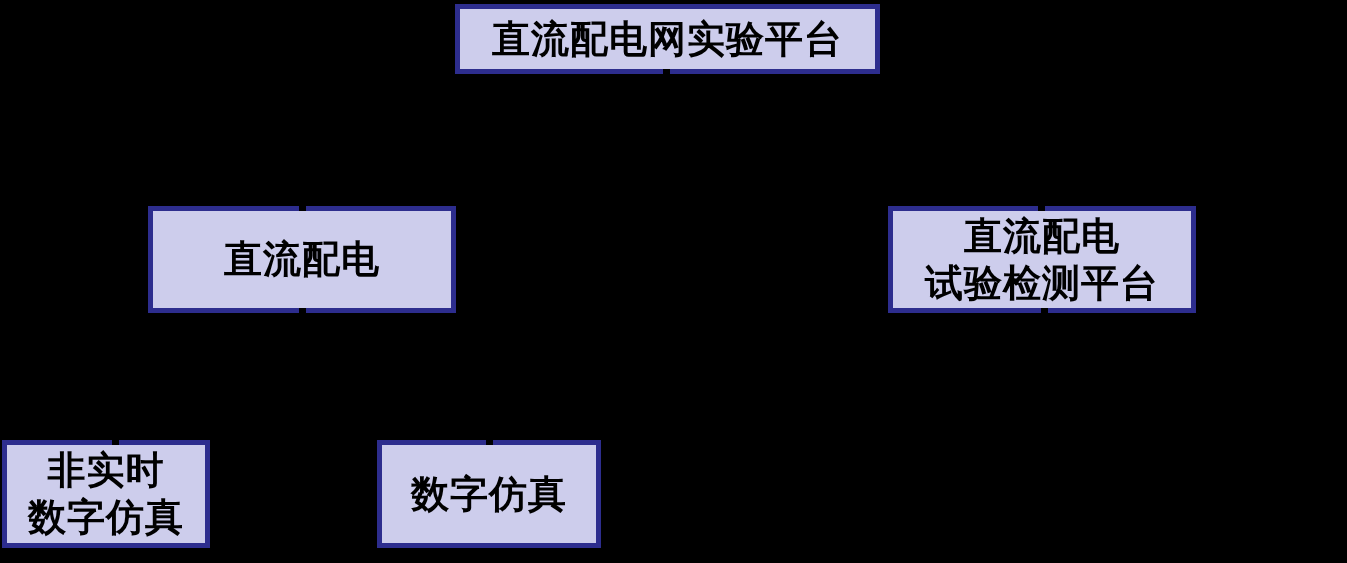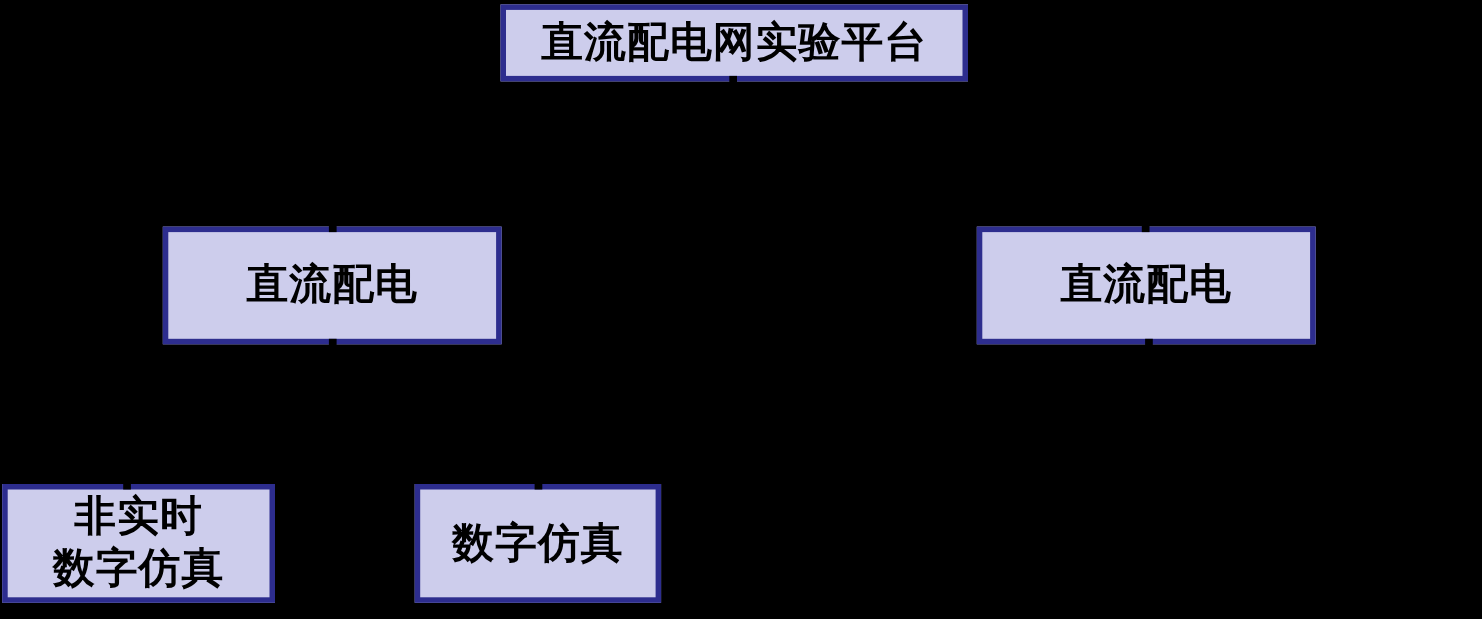--- a/index.html
+++ b/index.html
@@ -40,21 +40,21 @@
     background: var(--connector, #000000);
     z-index: 5;
   }
   .connector.v { width: 7px; }
   .connector.h { height: 6px; }
 
   
   #node-root      { left: 455px;  top: 4px;   width: 425px; height: 70px;  }
   #node-sim       { left: 148px;  top: 206px; width: 308px; height: 107px; }
   #node-test      { left: 888px;  top: 206px; width: 308px; height: 107px; }
-  #node-nrt       { left: 2px;    top: 440px; width: 248px; height: 108px; }
+  #node-nrt       { left: 2px;    top: 440px; width: 208px; height: 108px; }
   #node-rt        { left: 377px;  top: 440px; width: 224px; height: 108px; }
   #node-emp       { left: 746px;  top: 440px; width: 228px; height: 107px; }
   #node-equ       { left: 1126px; top: 440px; width: 221px; height: 107px; }
 
   
   #edge-root-drop   { left: 663px;  top: 69px;  height: 77px; }
   #edge-rail-1      { left: 299px;  top: 140px; width: 746px; }
   #edge-drop-sim    { left: 299px;  top: 140px; height: 71px; }
   #edge-drop-test   { left: 1038px; top: 140px; height: 71px; }
   #edge-sim-drop    { left: 299px;  top: 308px; height: 74px; }
@@ -87,20 +87,21 @@
   <div class="node" id="node-root">
     <div class="node-line">直流配电网实验平台</div>
   </div>
 
   <div class="node" id="node-sim">
     <div class="node-line">直流配电</div>
   </div>
 
   <div class="node" id="node-test">
     <div class="node-line">直流配电</div>
+    <div class="node-line">试验检测平台</div>
   </div>
 
   <div class="node" id="node-nrt">
     <div class="node-line">非实时</div>
     <div class="node-line">数字仿真</div>
   </div>
 
   <div class="node" id="node-rt">
     <div class="node-line">数字仿真</div>
   </div>

